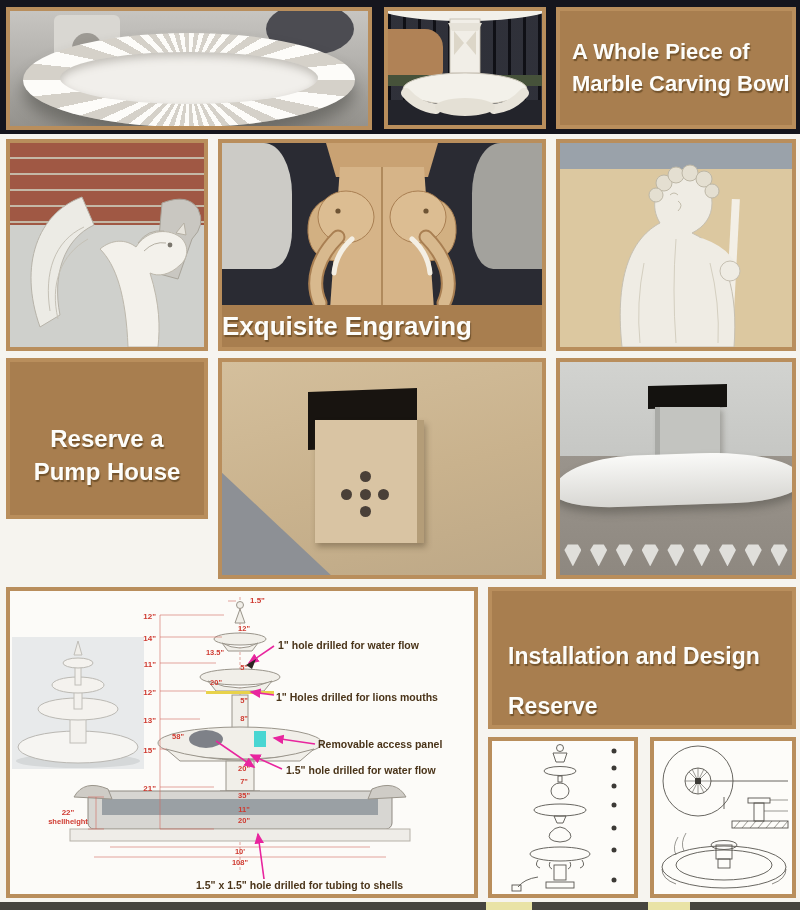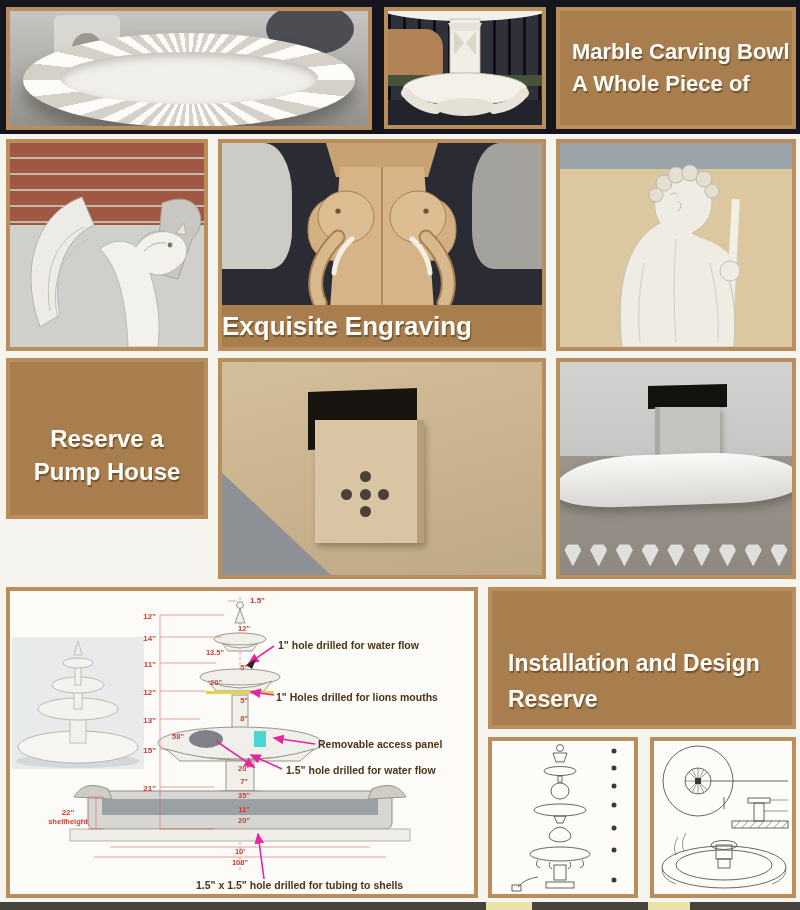--- a/index.html
+++ b/index.html
@@ -111,22 +111,22 @@
       <rect x="62" y="8" width="30" height="54" fill="#f1eee7" stroke="#c8c2b6"></rect>
       <path d="M60 12 l34 0 l-4 8 l-26 0 z" fill="#e6e2d8"></path>
       <path d="M66 20 l10 12 l-10 12 z M88 20 l-10 12 l10 12 z" fill="#dcd6c8"></path>
       <ellipse cx="77" cy="78" rx="62" ry="16" fill="#f3f1ea" stroke="#cfc9bc"></ellipse>
       <path d="M18 82 q12 14 30 16 M136 82 q-12 14 -30 16" stroke="#e8e4da" stroke-width="10" fill="none" stroke-linecap="round"></path>
       <ellipse cx="77" cy="96" rx="30" ry="9" fill="#e4e0d5"></ellipse>
     </svg>
   </div>
 
   <div class="tile cap" style="left:556px;top:7px;width:240px;height:122px;justify-content:center;padding-left:12px;font-size:22px;line-height:1.45">
+    <span class="ln">A Whole Piece of</span>
     <span class="ln">Marble Carving Bowl</span>
-    <span class="ln">A Whole Piece of</span>
   </div>
 
   <div class="tile phD" style="left:6px;top:139px;width:202px;height:212px">
     <div class="brick"></div>
     <svg width="194" height="204" viewBox="0 0 194 204">
       <path d="M152 60 q26 -10 36 6 q8 16 -6 30 l-14 40 l-22 -6 z" fill="#c9c7c1" stroke="#a8a49a"></path>
       <path d="M30 184 C8 122 28 70 72 54 L84 82 C54 96 42 132 50 172 Z" fill="#ecebe5" stroke="#b7b3a9"></path>
       <path d="M40 168 C34 130 44 98 74 84 M48 176 C40 142 50 112 78 96" stroke="#c5c1b6" fill="none"></path>
       <path d="M118 204 C116 152 106 122 90 106 C102 96 116 96 126 104 C136 88 156 84 170 94 C180 102 178 116 170 122 C160 132 148 134 140 130 C150 162 150 184 148 204 Z" fill="#f3f1eb" stroke="#bdb8ac"></path>
       <path d="M128 100 q10 -14 26 -12 M134 108 q10 -10 22 -8" stroke="#b5b0a4" fill="none"></path>
@@ -317,21 +317,21 @@
       <polygon points="236,74 246,68 242,78" fill="#2a2520"></polygon>
 
       <text class="anno" x="268" y="58">1" hole drilled for water flow</text>
       <text class="anno" x="266" y="110">1" Holes drilled for lions mouths</text>
       <text class="anno" x="308" y="157">Removable access panel</text>
       <text class="anno" x="276" y="183">1.5" hole drilled for water flow</text>
       <text class="anno" x="186" y="298">1.5" x 1.5" hole drilled for tubing to shells</text>
     </svg>
   </div>
 
-  <div class="tile cap" style="left:488px;top:587px;width:308px;height:142px;justify-content:center;padding:48px 0 0 16px;font-size:23px;line-height:1.55">
+  <div class="tile cap" style="left:488px;top:587px;width:308px;height:142px;justify-content:space-between;padding:48px 0 0 16px;font-size:23px;line-height:1.55">
     <span class="ln">Installation and Design</span>
     <span class="ln">Reserve</span>
   </div>
 
   <div class="tile" style="left:488px;top:737px;width:150px;height:161px;background:#fdfcf9">
     <svg width="142" height="153" viewBox="0 0 142 153">
       <g class="sketch">
         <circle cx="68" cy="7" r="3.5"></circle>
         <path d="M61 12 h14 l-3 9 h-8 z"></path>
         <ellipse cx="68" cy="30" rx="16" ry="4.5"></ellipse>

